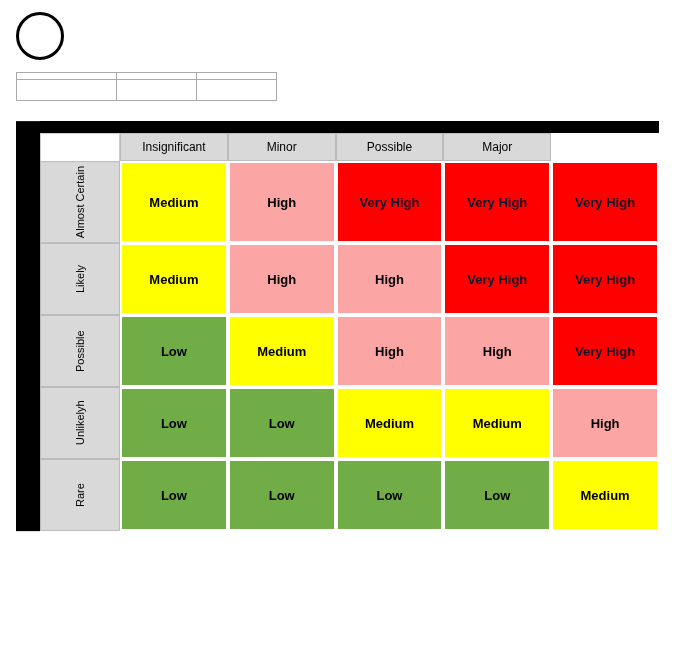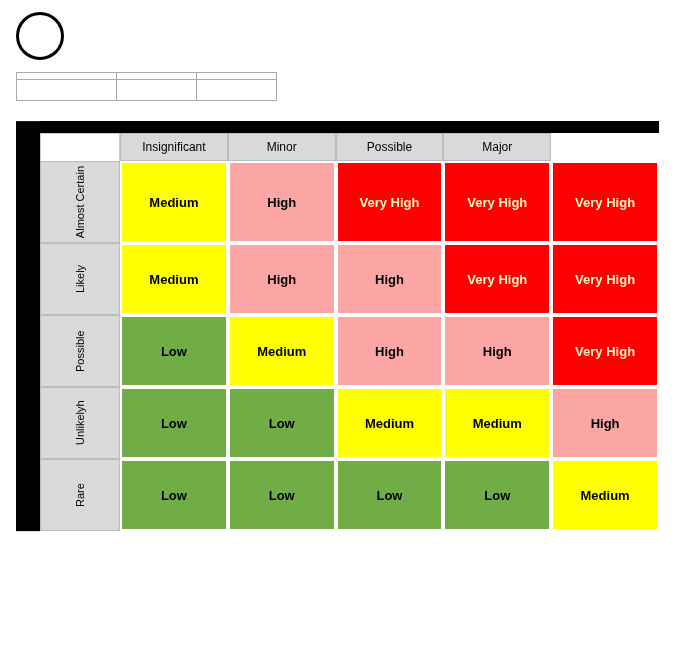--- a/index.html
+++ b/index.html
@@ -60,21 +60,21 @@
 
     .cell {
       text-align: left; font-size: 13px; font-weight: bold;
       padding: 0; border: 2px solid #fff; display: flex;
       align-items: center; justify-content: center; min-height: 72px;
     }
 
     .cell-low { background: #70ad47; color: #000; }
     .cell-medium { background: #ffff00; color: #000; }
     .cell-high { background: #fca5a5; color: #000; }
-    .cell-very-high { background: #ff0000; color: #fef9c3; }
+    .cell-very-high { background: #ff0000; color: #0f172a; }
   </style>
 </head>
 <body>
 
 <div class="header">
   <div class="logo-circle">
     <span></span>
   </div>
   <span class="app-title"></span>
 </div>

